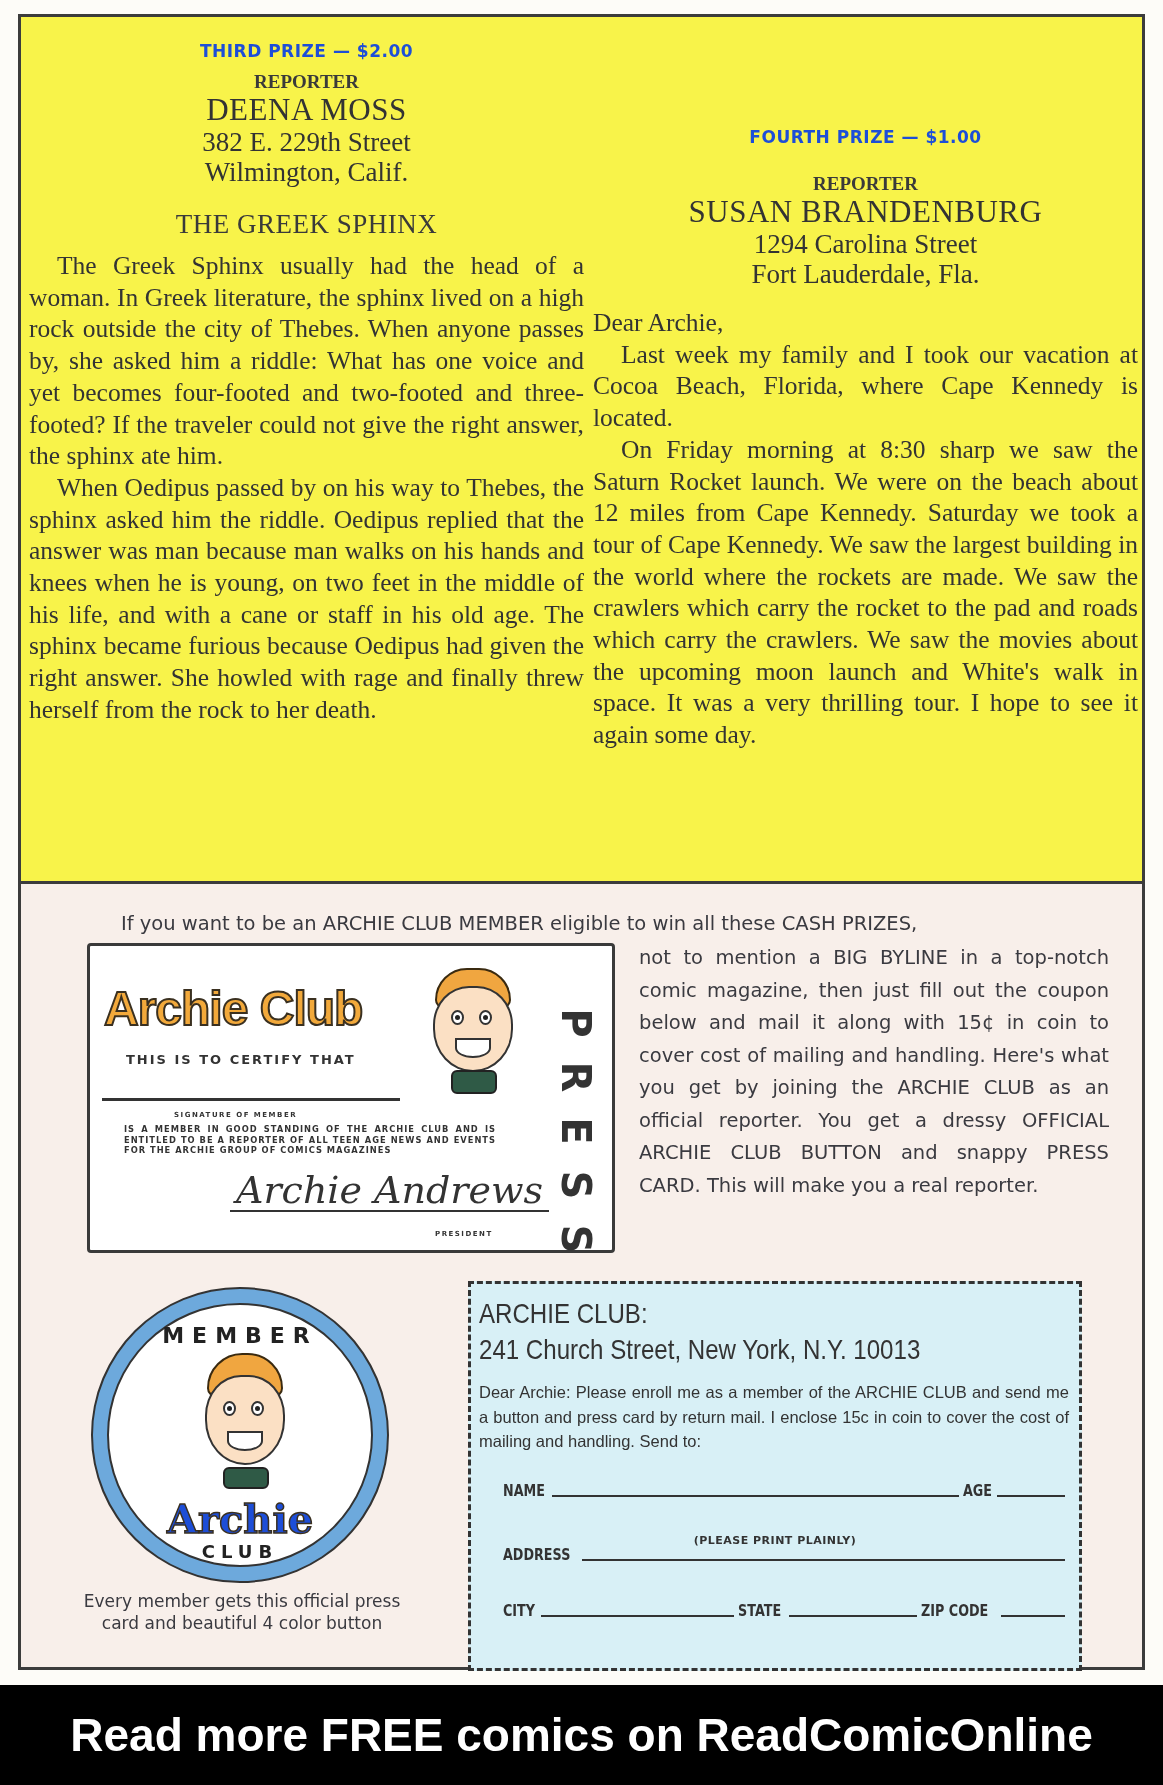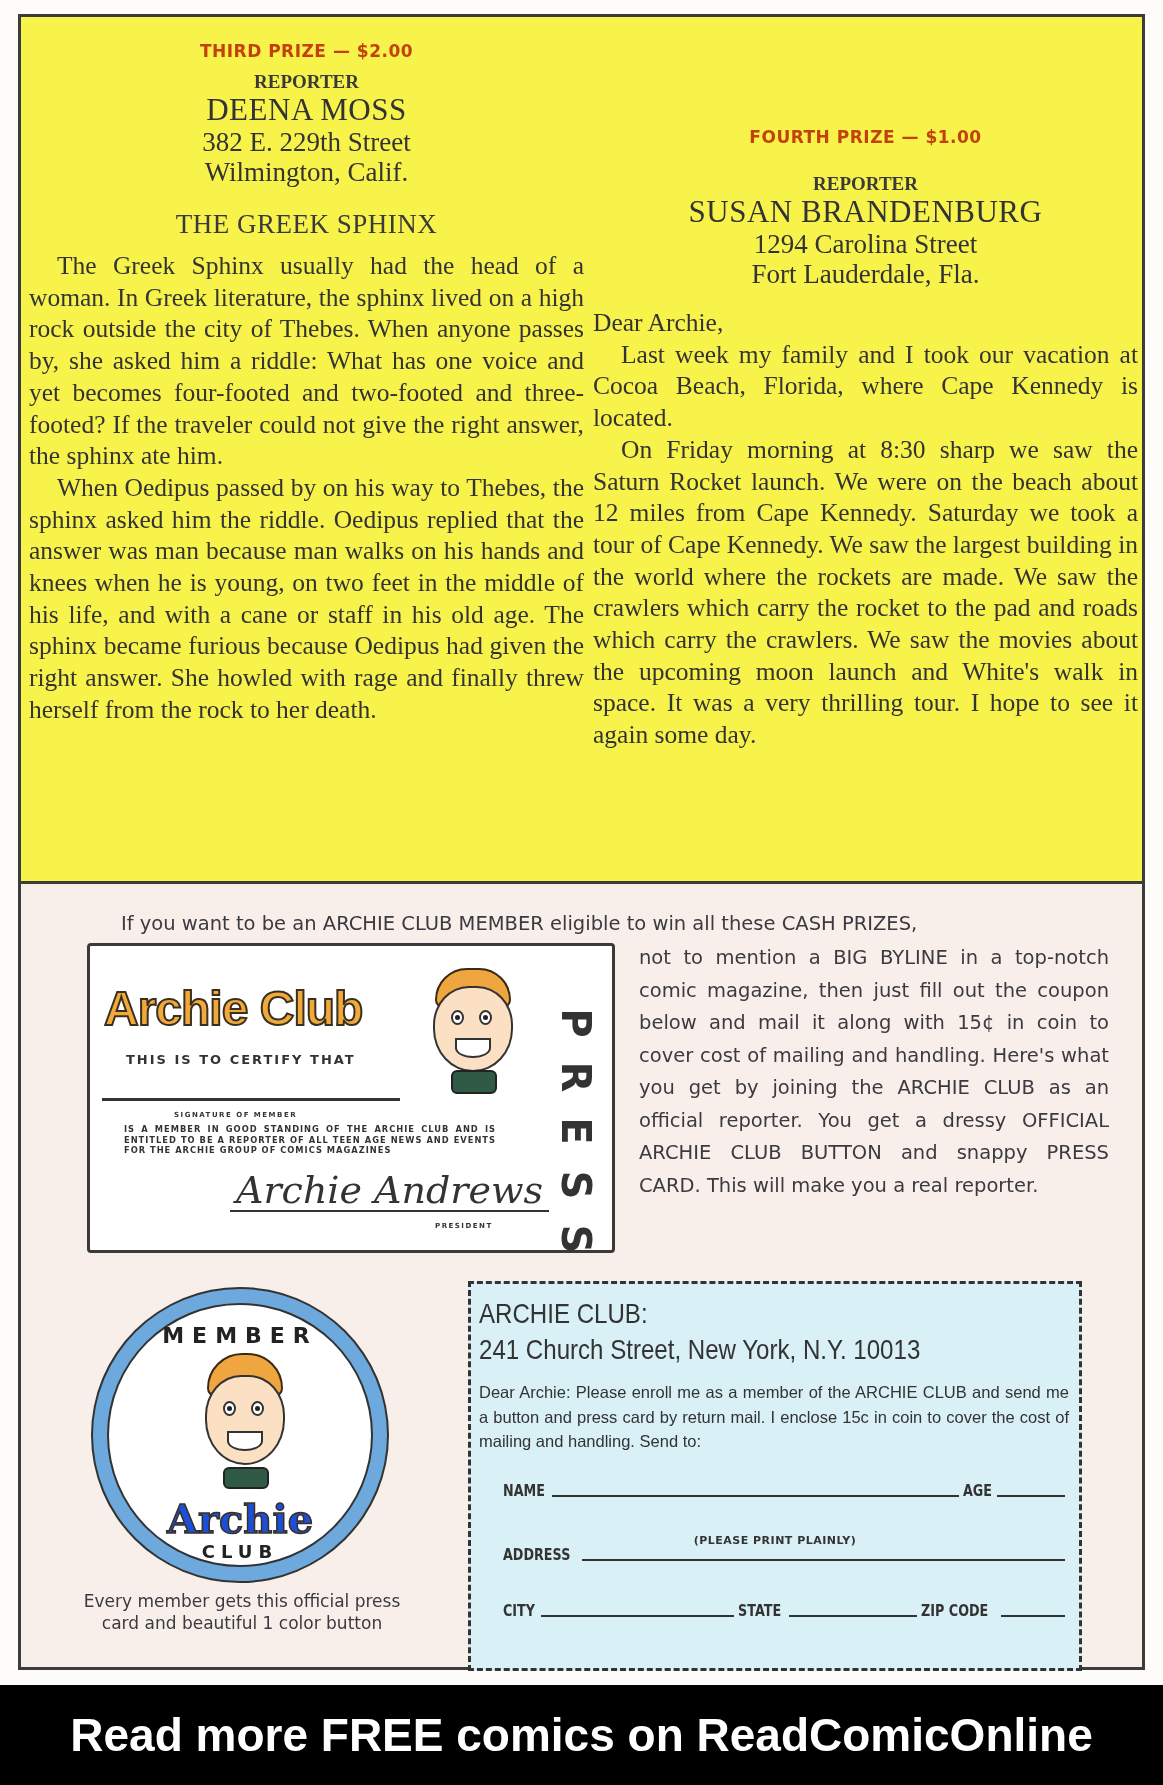--- a/index.html
+++ b/index.html
@@ -2,39 +2,39 @@
 <html><head>
 <meta charset="utf-8">
 <style>
   html, body { margin: 0; padding: 0; }
   body { width: 1163px; height: 1785px; background: #fdfcf8; position: relative; overflow: hidden; font-family: "DejaVu Serif", serif; color: #2f2f2f; }
   .page-frame { position: absolute; left: 18px; top: 14px; width: 1127px; height: 1656px; border: 3px solid #3c3c3c; box-sizing: border-box; background: #f8efea; }
   .yellow-panel { position: absolute; left: 0; top: 0; right: 0; height: 864px; background: #f8f34a; border-bottom: 3px solid #3c3c3c; }
   .col { position: absolute; top: 0; }
   .col-left { left: 8px; width: 555px; }
   .col-right { left: 572px; width: 545px; }
-  .prize { text-align: center; font-family: "DejaVu Sans", sans-serif; font-weight: bold; font-size: 17px; letter-spacing: 0.5px; color: #c2410c; }
+  .prize { text-align: center; font-family: "DejaVu Sans", sans-serif; font-weight: bold; font-size: 17px; letter-spacing: 0.5px; color: #1d4ed8; }
   .reporter-label { text-align: center; font-family: "Liberation Serif", serif; font-weight: bold; font-size: 19px; color: #3a3a3a; }
   .reporter-name { text-align: center; font-family: "Liberation Serif", serif; font-size: 31px; letter-spacing: 0.5px; color: #333; line-height: 34px; }
   .reporter-addr { text-align: center; font-family: "Liberation Serif", serif; font-size: 27px; line-height: 30px; color: #333; }
   .story-title { text-align: center; font-family: "Liberation Serif", serif; font-size: 27px; color: #3a3a3a; letter-spacing: 0.5px; }
   .body-text { font-family: "Liberation Serif", serif; font-size: 25.5px; line-height: 31.7px; text-align: justify; color: #333; }
   .body-text p { margin: 0; text-indent: 28px; }
   .body-text p.noindent { text-indent: 0; }
   .lower { position: absolute; left: 0; top: 867px; right: 0; bottom: 0; }
   .promo-lead { position: absolute; left: 100px; top: 28px; font-family: "DejaVu Sans", sans-serif; font-size: 19.5px; color: #3a3a40; white-space: nowrap; }
   .promo-body { position: absolute; left: 618px; top: 58px; width: 470px; font-family: "DejaVu Sans", sans-serif; font-size: 19.5px; line-height: 32.5px; text-align: justify; color: #3a3a40; }
   .press-card { position: absolute; left: 66px; top: 59px; width: 528px; height: 310px; background: #fff; border: 3px solid #3a3a3a; border-radius: 4px; box-sizing: border-box; }
   .card-title { position: absolute; left: 14px; top: 35px; font-family: Liberation Sans, sans-serif; font-weight: bold; font-size: 48px; color: #f2a93b; -webkit-text-stroke: 2px #3a3020; letter-spacing: -1px; }
   .card-certify { position: absolute; left: 36px; top: 106px; font-family: "DejaVu Sans", sans-serif; font-weight: bold; font-size: 13px; letter-spacing: 2px; color: #333; }
   .card-sigline { position: absolute; left: 12px; top: 152px; width: 298px; border-top: 3px solid #333; }
   .card-siglabel { position: absolute; left: 84px; top: 165px; font-family: "DejaVu Sans", sans-serif; font-weight: bold; font-size: 7px; letter-spacing: 1.5px; color: #333; }
   .card-fine { position: absolute; left: 34px; top: 178px; width: 372px; font-family: "DejaVu Sans", sans-serif; font-weight: bold; font-size: 8.3px; line-height: 10.5px; letter-spacing: 1px; color: #333; text-align: justify; }
   .card-signature { position: absolute; left: 140px; top: 224px; font-family: "DejaVu Serif", serif; font-style: italic; font-size: 38px; color: #333; border-bottom: 2px solid #333; line-height: 40px; padding: 0 6px; }
-  .card-president { position: absolute; left: 345px; top: 276px; font-family: "DejaVu Sans", sans-serif; font-weight: bold; font-size: 7px; letter-spacing: 1.5px; color: #333; text-align: right; }
+  .card-president { position: absolute; left: 345px; top: 284px; font-family: "DejaVu Sans", sans-serif; font-weight: bold; font-size: 7px; letter-spacing: 1.5px; color: #333; text-align: right; }
   .card-press { position: absolute; right: 18px; top: 50px; width: 36px; font-family: "DejaVu Sans", sans-serif; font-weight: bold; font-size: 40px; line-height: 54px; color: #333; text-align: center; }
   .card-press span { display: block; transform: rotate(90deg); }
   .face { position: absolute; }
   .face .hair { position: absolute; background: #f0a640; border: 2px solid #3a2a10; }
   .face .head { position: absolute; background: #fbe0c4; border: 2px solid #333; border-radius: 45% 45% 50% 50%; }
   .face .eye { position: absolute; width: 9px; height: 11px; background: #fff; border: 2px solid #333; border-radius: 50%; }
   .face .eye::after { content: ""; position: absolute; left: 2px; top: 3px; width: 5px; height: 5px; background: #222; border-radius: 50%; }
   .face .mouth { position: absolute; background: #fff; border: 2px solid #333; border-radius: 0 0 50% 50%; }
   .face .bow { position: absolute; background: #2f5a46; border: 2px solid #222; }
   .member-button { position: absolute; left: 70px; top: 403px; width: 298px; height: 296px; border-radius: 50%; background: #6da9dc; border: 2px solid #333; box-sizing: border-box; }
@@ -125,21 +125,21 @@
           <div class="eye" style="left:54px; top:50px;"></div>
           <div class="mouth" style="left:30px; top:80px; width:32px; height:16px;"></div>
           <div class="bow" style="left:26px; top:116px; width:42px; height:18px; border-radius:6px;"></div>
         </div>
         <div class="member-archie">Archie</div>
         <div class="member-bottom">CLUB</div>
       </div>
     </div>
     <div class="member-caption">
       <div>Every member gets this official press</div>
-      <div>card and beautiful 1 color button</div>
+      <div>card and beautiful 4 color button</div>
     </div>
 
     <div class="coupon">
       <div class="coupon-title">
         <div>ARCHIE CLUB:</div>
         <div>241 Church Street, New York, N.Y. 10013</div>
       </div>
       <div class="coupon-msg">Dear Archie: Please enroll me as a member of the ARCHIE CLUB and send me a button and press card by return mail. I enclose 15c in coin to cover the cost of mailing and handling. Send to:</div>
 
       <div class="coupon-row" style="top:198px;">

